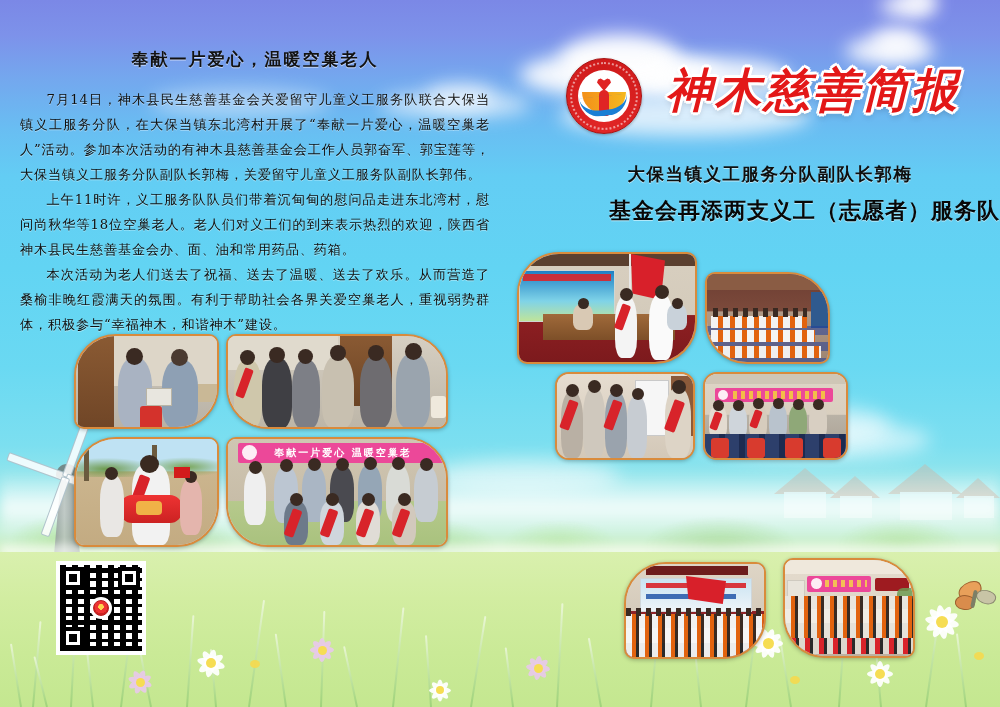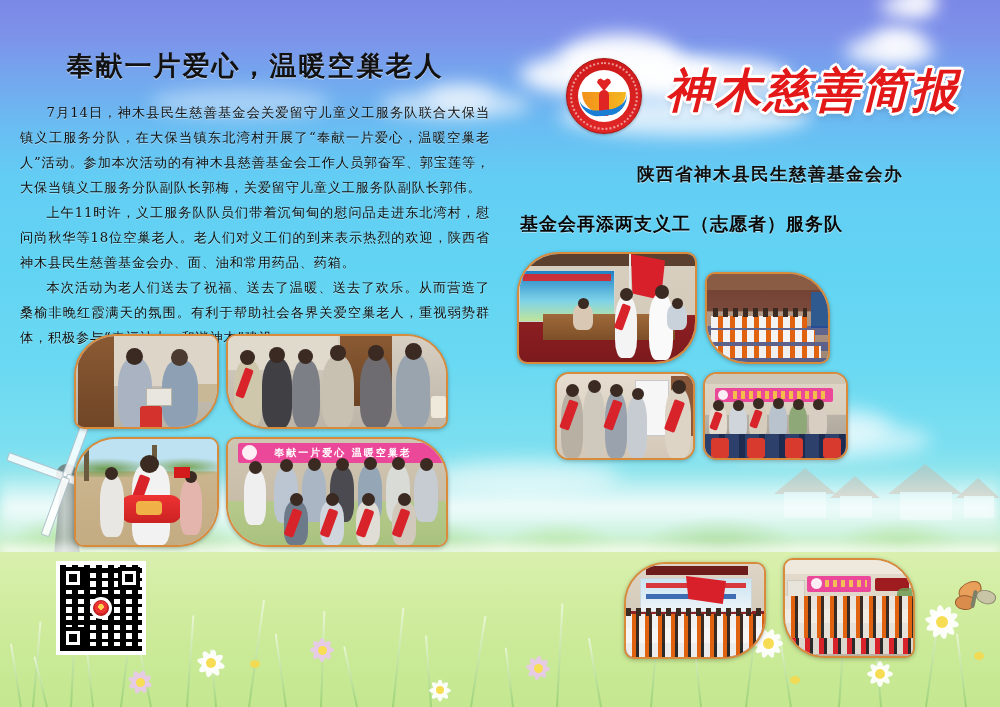--- a/index.html
+++ b/index.html
@@ -88,21 +88,21 @@
   .bf-wing { position:absolute; background:#e8a05a; border-radius:60% 40% 55% 45%; border:1px solid #9c5f2e;}
   .bf-body { position:absolute; left:20px; top:12px; width:4px; height:18px; background:#7d7f66; border-radius:2px; transform:rotate(12deg);}
 
   
   .page { position:absolute; inset:0; }
 
   
   .left-col { position:absolute; left:20px; top:48px; width:470px; }
   .left-headline {
     text-align:center; font-family:"DejaVu Serif","Liberation Serif",serif;
-    font-weight:bold; font-size:27px; color:#121212; letter-spacing:2px;
+    font-weight:bold; font-size:17px; color:#121212; letter-spacing:2px;
     text-shadow:0 1px 0 rgba(255,255,255,.55);
   }
   .left-body { margin-top:16px; }
   .left-body p {
     font-family:"DejaVu Serif","Liberation Serif",serif;
     font-size:13.2px; line-height:25px; color:#10100f; text-align:justify;
     text-indent:2em; letter-spacing:.8px;
     text-shadow:0 1px 0 rgba(255,255,255,.4);
   }
 
@@ -161,23 +161,23 @@
     letter-spacing:1px; text-shadow:0 1px 0 rgba(255,255,255,.5);
   }
   .issue-line em { font-style:normal; color:#e01f1f; padding:0 2px; }
 
   .publisher {
     position:absolute; left:40px; top:162px; width:440px; text-align:center;
     font-family:"DejaVu Serif","Liberation Serif",serif; font-weight:bold; font-size:17.5px;
     color:#0f0f0f; letter-spacing:1.5px; text-shadow:0 1px 0 rgba(255,255,255,.55);
   }
   .sub-headline {
-    position:absolute; left:10px; top:196px; width:480px; text-align:left;
-    font-family:"DejaVu Serif","Liberation Serif",serif; font-weight:bold; font-size:18px;
-    color:#080808; letter-spacing:1px; text-shadow:0 1px 0 rgba(255,255,255,.5);margin-top:16px;
+    position:absolute; left:10px; top:196px; width:480px; text-align:right;
+    font-family:"DejaVu Serif","Liberation Serif",serif; font-weight:bold; font-size:22px;
+    color:#080808; letter-spacing:1px; text-shadow:0 1px 0 rgba(255,255,255,.5);
   }
 
   .r-text-top {
     position:absolute; left:847px; top:262px; width:146px;
     font-family:"DejaVu Serif","Liberation Serif",serif; font-size:13.2px; line-height:26.5px;
     color:#101010; text-align:justify; text-indent:2em; letter-spacing:.5px;
     text-shadow:0 1px 0 rgba(255,255,255,.45);
   }
   .r-text-bottom {
     position:absolute; left:525px; top:455px; width:468px;
@@ -478,21 +478,21 @@
           <div class="logo-heart"></div>
           <div class="logo-arc"></div>
           <div class="logo-fig"></div>
           <div class="logo-swoosh"></div>
         </div>
       </div>
       <div class="mast-title">神木慈善简报</div>
     </div>
 
 
-    <div class="publisher">陕西省神木县民生慈善基金会办</div>
+    <div class="publisher">大保当镇义工服务分队副队长郭梅</div>
     <div class="sub-headline">基金会再添两支义工（志愿者）服务队</div>
   </div>
 
   <div class="ph rl" style="left:517px;top:252px;width:180px;height:112px;">
     <div class="sc" style="background:linear-gradient(180deg,#d8cfc0 0%,#d4cbbb 56%,#8e1f22 57%,#7c1a1d 100%)"></div>
     <div style="position:absolute;left:0;top:0;width:180px;height:12px;background:#5b4030"></div>
     <div style="position:absolute;left:0;top:16px;width:96px;height:52px;background:linear-gradient(180deg,#1e7fc4,#7fd3e8 60%,#bfe49a 100%);border:1px solid #cfd6d2"></div>
     <div style="position:absolute;left:4px;top:20px;width:88px;height:7px;background:#d9252a;opacity:.9"></div>
     <div style="position:absolute;left:112px;top:0px;width:34px;height:46px;background:#d8202a;clip-path:polygon(0 0,100% 14%,88% 100%,4% 86%)"></div>
     <div style="position:absolute;left:110px;top:0px;width:2px;height:74px;background:#e8e8e8"></div>

